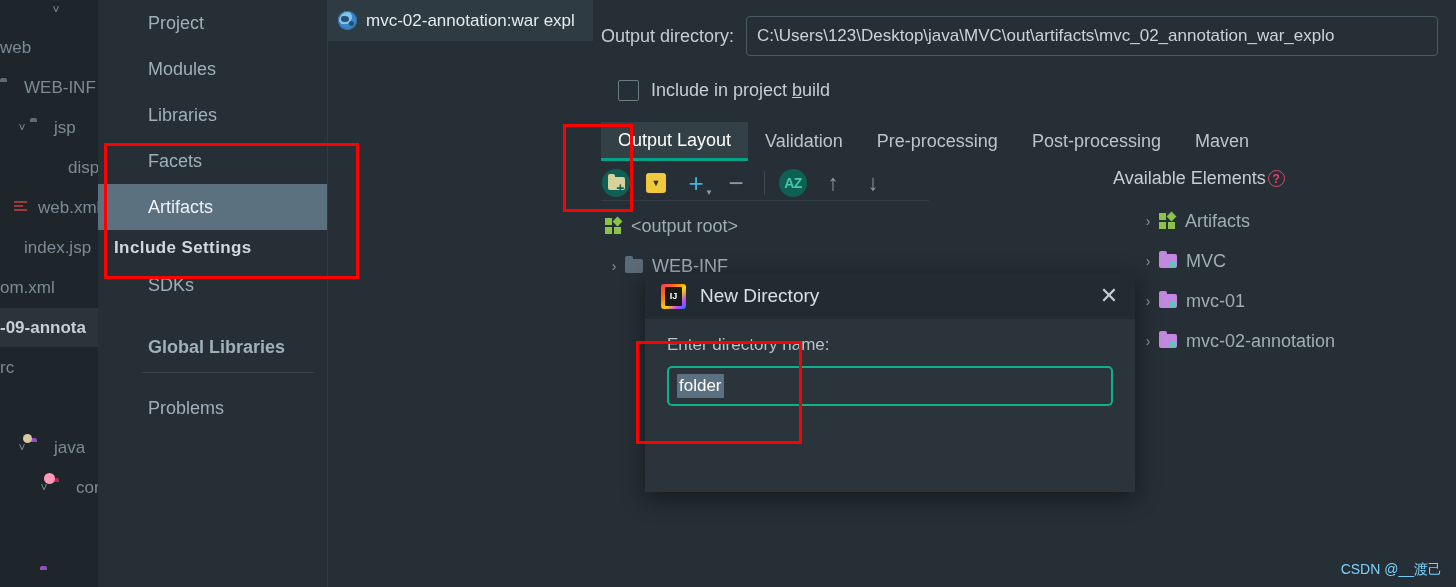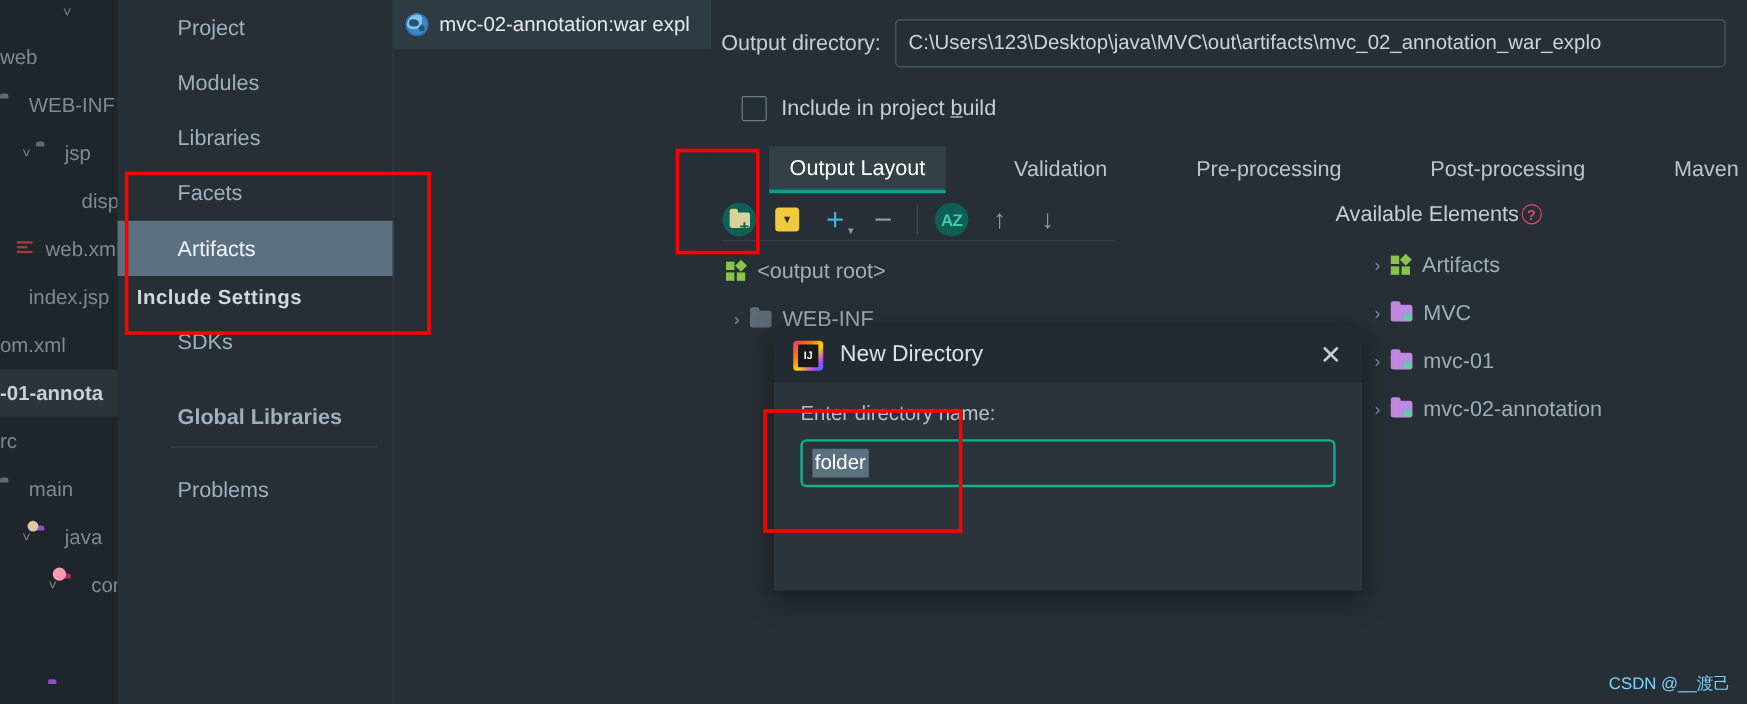--- a/index.html
+++ b/index.html
@@ -105,21 +105,21 @@
   }
 
   .chk-row { position:absolute; left: 25px; top: 80px; display:flex; align-items:center; gap: 12px; }
   .chkbox { width: 21px; height: 21px; border: 1px solid #6d7d87; border-radius: 2px; background: transparent; }
   .chk-label { color: #c3ced5; font-size: 18px; white-space: nowrap; }
   .chk-label u { text-decoration: underline; }
 
   .tabbar { position: absolute; left: 8px; top: 122px; display:flex; align-items:flex-end; }
   .tab {
     height: 39px; padding: 0 17px; display:flex; align-items:center;
-    color: #b9c5cd; font-size: 18px; white-space: nowrap; margin-left: 40px;
+    color: #b9c5cd; font-size: 18px; white-space: nowrap;
   }
   .tab.active { background: #334147; color: #ffffff; border-bottom: 3px solid #00a389; }
 
   .toolbar { position: absolute; left: 8px; top: 166px; display:flex; align-items:center; gap: 10px; height: 34px; }
   .tb-btn { width: 30px; height: 30px; display:flex; align-items:center; justify-content:center; position: relative; }
   .circ-teal { width: 28px; height: 28px; border-radius: 50%; background: #0d6053; display:flex; align-items:center; justify-content:center; }
   .mini-folder { width: 17px; height: 13px; background:#d8d29a; border-radius:2px; position:relative; }
   .mini-folder::before{content:"";position:absolute;left:0;top:-3px;width:7px;height:4px;background:#d8d29a;border-radius:2px 2px 0 0;}
   .mini-folder::after{content:"+";position:absolute;right:0px;bottom:-4px;color:#0d6053;font-size:14px;font-weight:bold;line-height:11px;}
   .yellow-archive { width: 20px; height: 20px; border-radius: 3px; background:#f0c93c; display:flex; align-items:center; justify-content:center; }
@@ -241,28 +241,24 @@
       <span>web.xml</span>
     </div>
     <div class="ptree-row" style="top:228px;padding-left:0px;">
       <span class="ptree-ico"><span class="ic-jsp"></span></span>
       <span>index.jsp</span>
     </div>
     <div class="ptree-row" style="top:268px;padding-left:0px;">
       <span>om.xml</span>
     </div>
     <div class="ptree-row sel" style="top:308px;padding-left:0px;">
-      <span>-01-annota</span>
+      <span>-09-annota</span>
     </div>
     <div class="ptree-row" style="top:348px;padding-left:0px;">
       <span>rc</span>
-    </div>
-    <div class="ptree-row" style="top:388px;padding-left:0px;">
-      <span class="ptree-ico"><span class="ic-folder-gray"></span></span>
-      <span>main</span>
     </div>
     <div class="ptree-row" style="top:428px;padding-left:14px;">
       <span class="ptree-caret">˅</span>
       <span class="ptree-ico"><span class="ic-folder-purple"><i class="badge-java"></i></span></span>
       <span>java</span>
     </div>
     <div class="ptree-row" style="top:468px;padding-left:36px;">
       <span class="ptree-caret">˅</span>
       <span class="ptree-ico"><span class="ic-folder-crimson"><i class="badge-gear"></i></span></span>
       <span>con</span>

